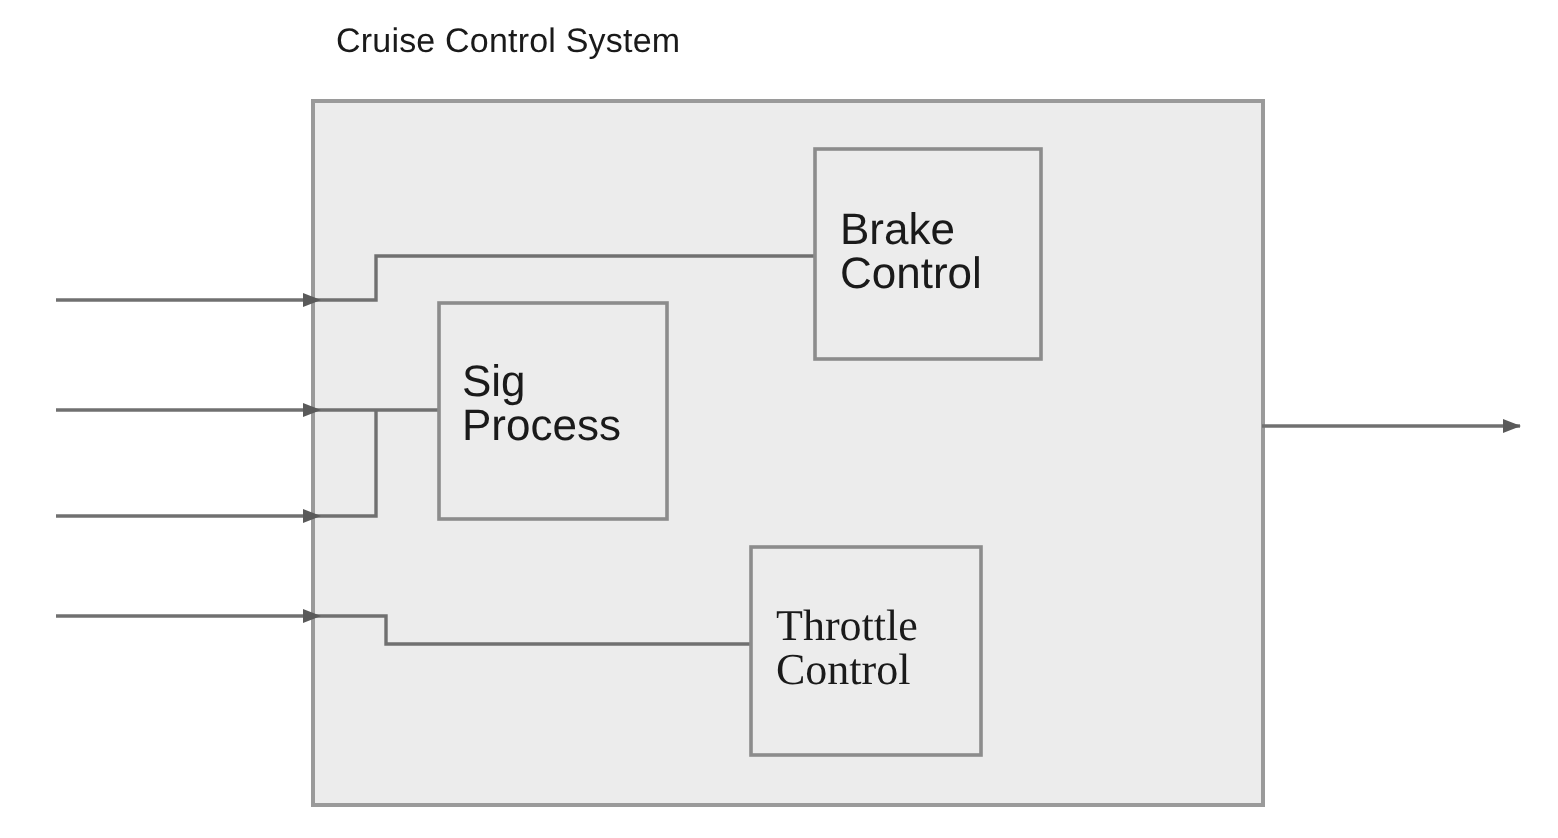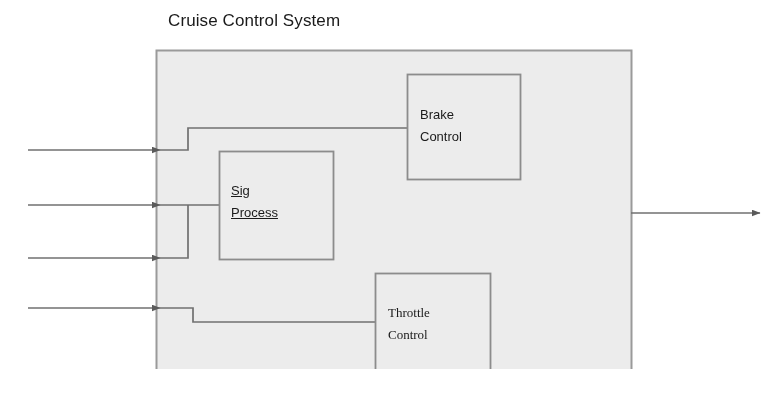--- a/index.html
+++ b/index.html
@@ -3,21 +3,21 @@
 <meta charset="utf-8">
 <style>
   html, body {
     margin: 0;
     padding: 0;
     background: #ffffff;
   }
   #canvas {
     position: relative;
     width: 779px;
-    height: 369px;
+    height: 419px;
     background: #ffffff;
     font-family: "Liberation Sans", sans-serif;
     overflow: hidden;
   }
   #diagram-svg {
     position: absolute;
     left: 0;
     top: 0;
     width: 779px;
     height: 419px;
@@ -26,27 +26,27 @@
     position: absolute;
     left: 168px;
     top: 11px;
     font-size: 17px;
     color: #1a1a1a;
     white-space: nowrap;
     letter-spacing: 0.1px;
   }
   .block-label {
     position: absolute;
-    font-size: 13px;
+    font-size: 22px;
     color: #1a1a1a;
     line-height: 22px;
     white-space: pre-line;
   }
   #label-brake   { left: 420px; top: 104px; }
-  #label-sig     { left: 231px; top: 180px; text-decoration: underline; }
+  #label-sig     { left: 231px; top: 180px; }
   #label-throttle{ left: 388px; top: 302px; font-family: Liberation Serif, serif; }
 </style>
 </head>
 <body>
 
 <div id="canvas">
 
   <svg id="diagram-svg" viewBox="0 0 779 419" xmlns="http://www.w3.org/2000/svg">
     <defs>
       <marker id="arrowhead" markerWidth="9" markerHeight="7" refX="8.5" refY="3.5" orient="auto" markerUnits="userSpaceOnUse">

